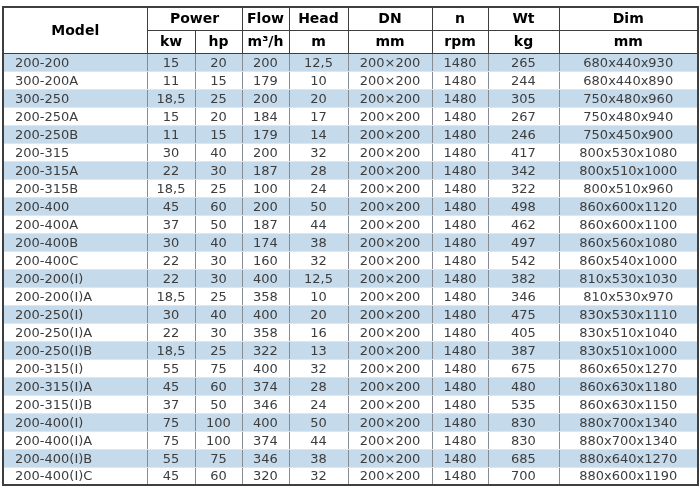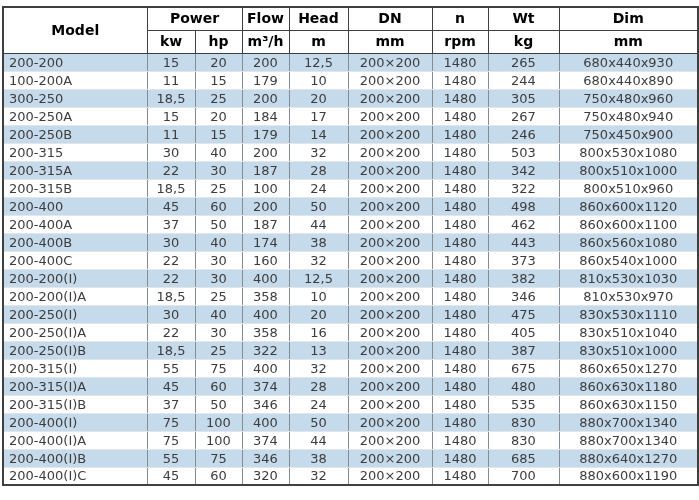--- a/index.html
+++ b/index.html
@@ -54,21 +54,21 @@
     font-size:13px;
     text-align:center;
     height:18px;
     padding:0 2px;
     line-height:1.0;
     white-space:nowrap;
     overflow:hidden;
   }
   tbody td.model{
     text-align:left;
-    padding-left:5px;
+    padding-left:11px;
   }
   tbody tr.alt td{background:var(--row-alt-bg);}
   tbody tr:first-child td{border-top:1px solid var(--border-dark);}
 </style>
 </head>
 <body>
 
 <div class="wrap">
   <table>
     <colgroup>
@@ -110,21 +110,21 @@
     <td>15</td>
     <td>20</td>
     <td>200</td>
     <td>12,5</td>
     <td>200×200</td>
     <td>1480</td>
     <td>265</td>
     <td>680x440x930</td>
   </tr>
         <tr>
-    <td class="model">100-200A</td>
+    <td class="model">300-200A</td>
     <td>11</td>
     <td>15</td>
     <td>179</td>
     <td>10</td>
     <td>200×200</td>
     <td>1480</td>
     <td>244</td>
     <td>680x440x890</td>
   </tr>
         <tr class="alt">
@@ -161,21 +161,21 @@
     <td>750x450x900</td>
   </tr>
         <tr>
     <td class="model">200-315</td>
     <td>30</td>
     <td>40</td>
     <td>200</td>
     <td>32</td>
     <td>200×200</td>
     <td>1480</td>
-    <td>503</td>
+    <td>417</td>
     <td>800x530x1080</td>
   </tr>
         <tr class="alt">
     <td class="model">200-315A</td>
     <td>22</td>
     <td>30</td>
     <td>187</td>
     <td>28</td>
     <td>200×200</td>
     <td>1480</td>
@@ -216,32 +216,32 @@
     <td>860x600x1100</td>
   </tr>
         <tr class="alt">
     <td class="model">200-400B</td>
     <td>30</td>
     <td>40</td>
     <td>174</td>
     <td>38</td>
     <td>200×200</td>
     <td>1480</td>
-    <td>443</td>
+    <td>497</td>
     <td>860x560x1080</td>
   </tr>
         <tr>
     <td class="model">200-400C</td>
     <td>22</td>
     <td>30</td>
     <td>160</td>
     <td>32</td>
     <td>200×200</td>
     <td>1480</td>
-    <td>373</td>
+    <td>542</td>
     <td>860x540x1000</td>
   </tr>
         <tr class="alt">
     <td class="model">200-200(I)</td>
     <td>22</td>
     <td>30</td>
     <td>400</td>
     <td>12,5</td>
     <td>200×200</td>
     <td>1480</td>

